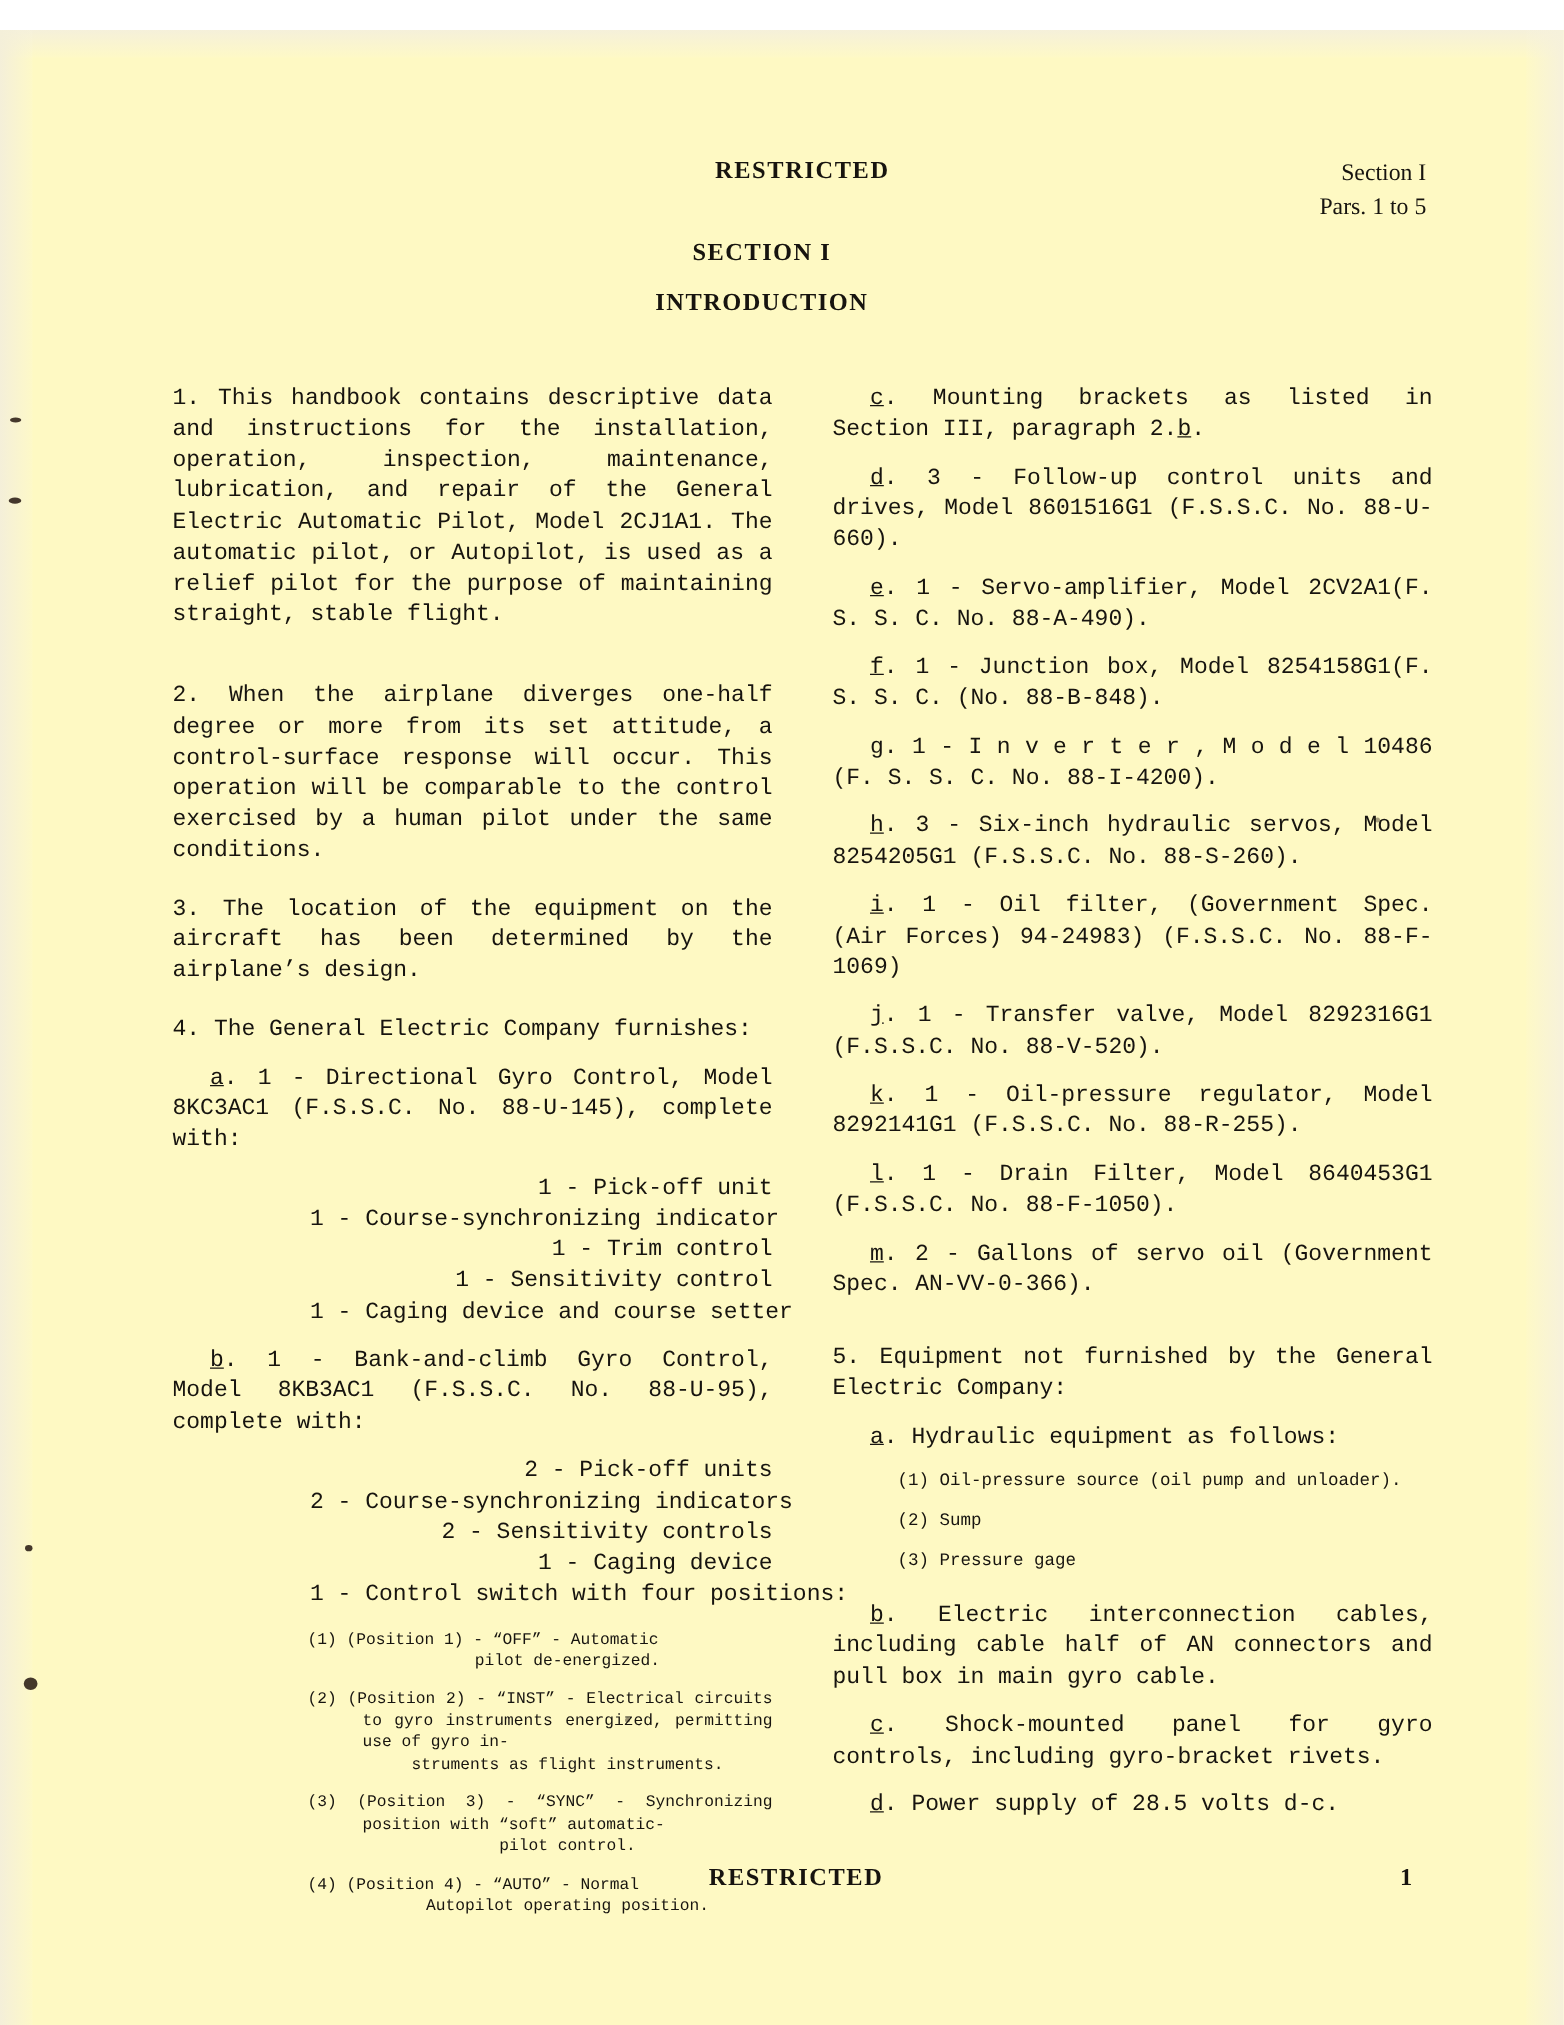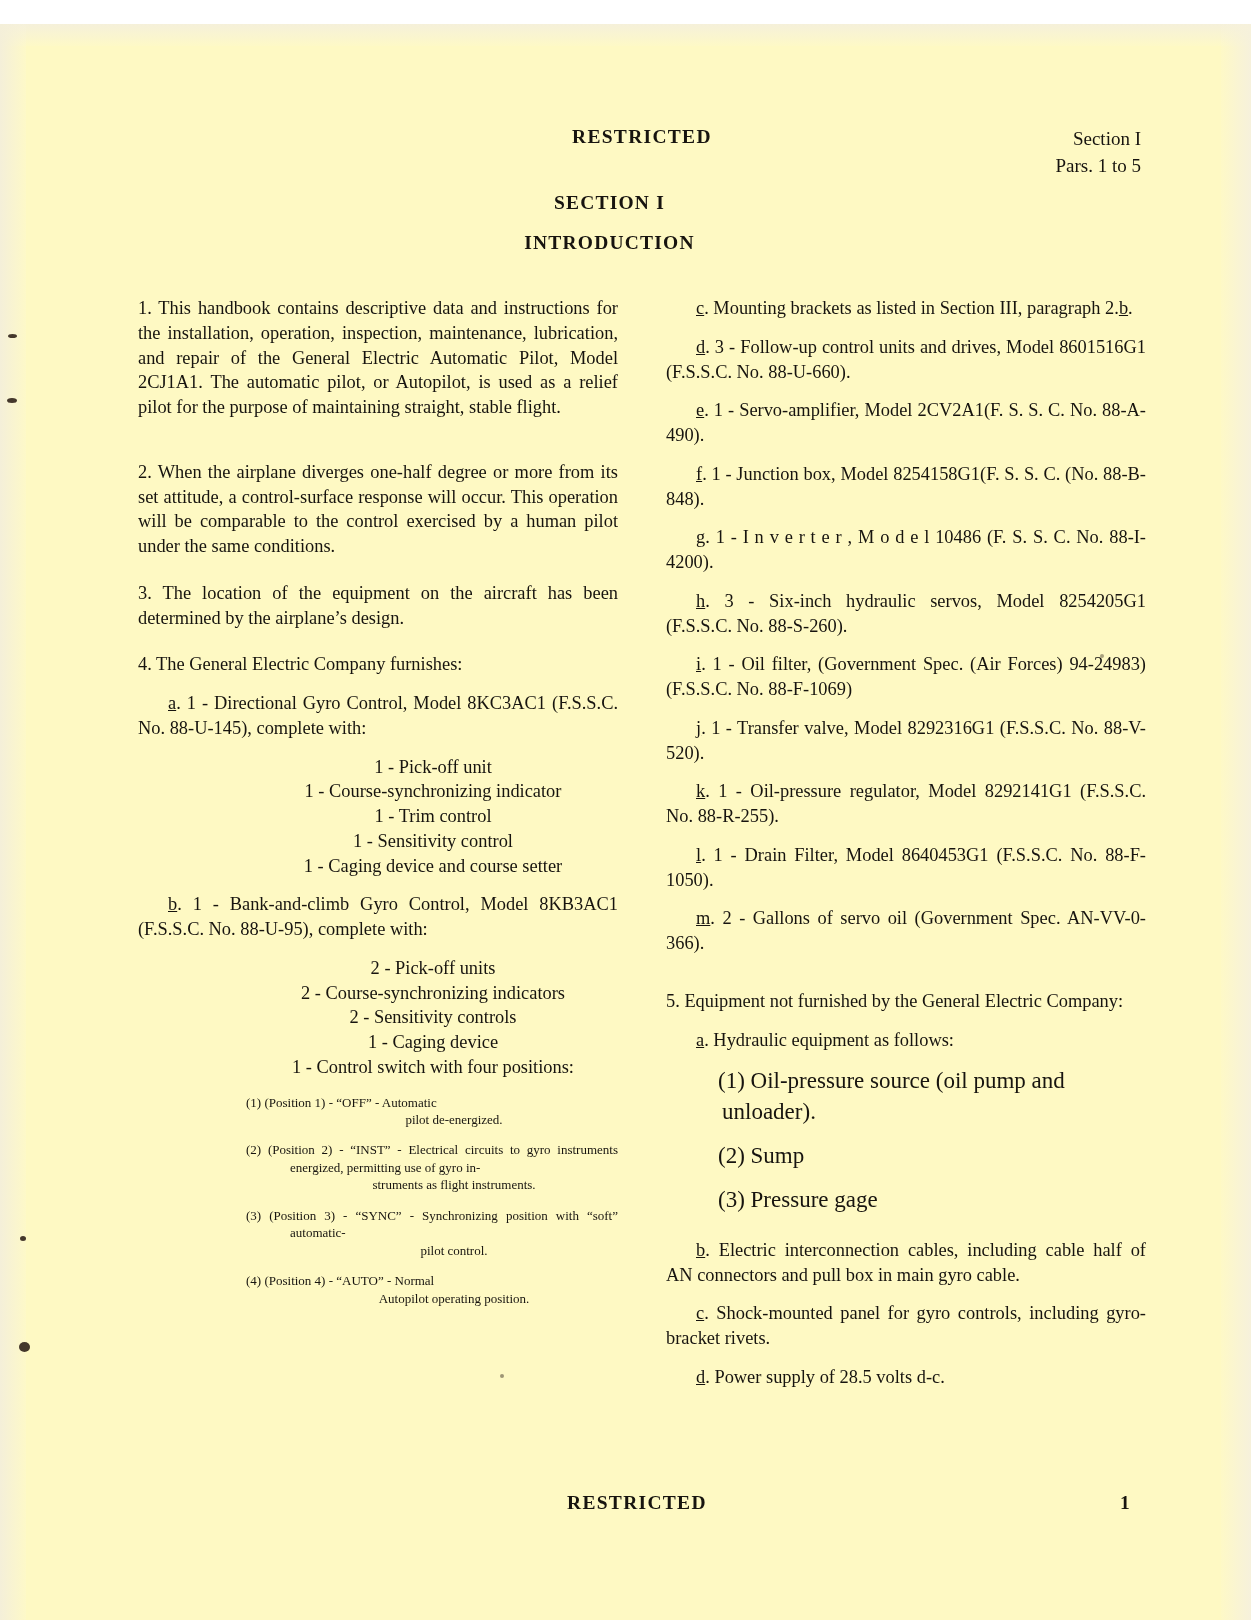--- a/index.html
+++ b/index.html
@@ -100,25 +100,26 @@
     text-align: center;
     font-weight: bold;
     font-size: 19.5px;
     letter-spacing: 1.2px;
     transform: translateX(-16px);
   }
 
   
   .cols {
     position: absolute;
-    top: 272px;
+    top: 283px;
     left: 138px;
     width: 1008px;
     display: flex;
     gap: 48px;
+    font-family: Liberation Mono, monospace;
   }
   .col {
     width: 480px;
   }
 
   p, .blk {
     margin: 0;
     font-size: 18.4px;
     line-height: 1.345;
     text-align: justify;
@@ -137,21 +138,21 @@
   
   .itemlist {
     margin: 0;
     padding: 0;
     list-style: none;
     font-size: 18.4px;
     line-height: 1.345;
   }
   .itemlist li {
     padding-left: 110px;
-    text-align: center;
+    text-align: right;
     white-space: nowrap;
   }
 
   
   .poslist {
     margin: 0;
     padding: 0;
     list-style: none;
   }
   .poslist li {
@@ -165,21 +166,21 @@
   .poslist li + li { margin-top: 13px; }
   .poslist li .lastline { display: block; text-align: center; text-indent: 0; }
 
   
   .sublist {
     margin: 0;
     padding: 0;
     list-style: none;
   }
   .sublist li {
-    font-size: 23px;
+    font-size: 14px;
     line-height: 1.345;
     padding-left: 56px;
     text-indent: -4px;
     text-align: left;
   }
   .sublist li + li { margin-top: 13px; }
   .sublist li.wrap {
     text-align: justify;
     text-justify: inter-word;
     padding-left: 0;

